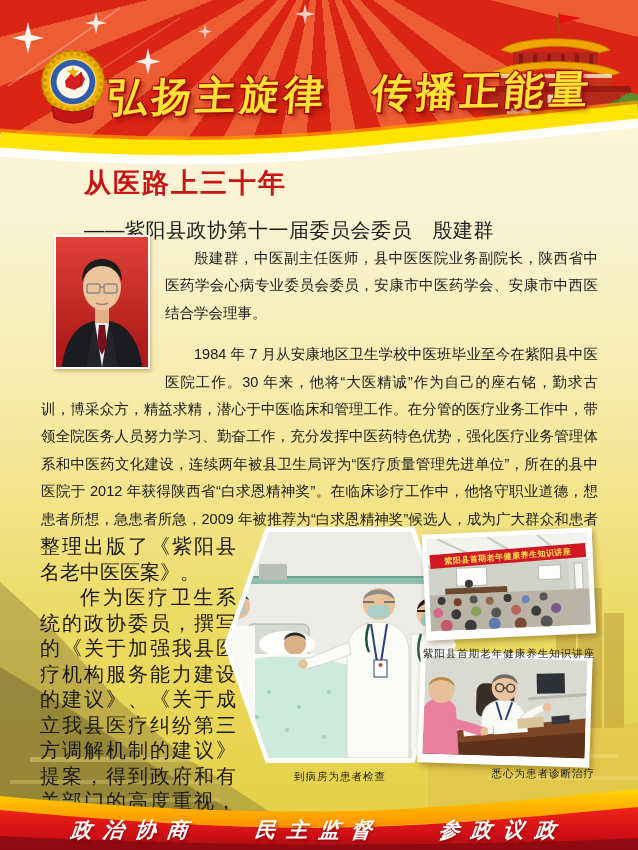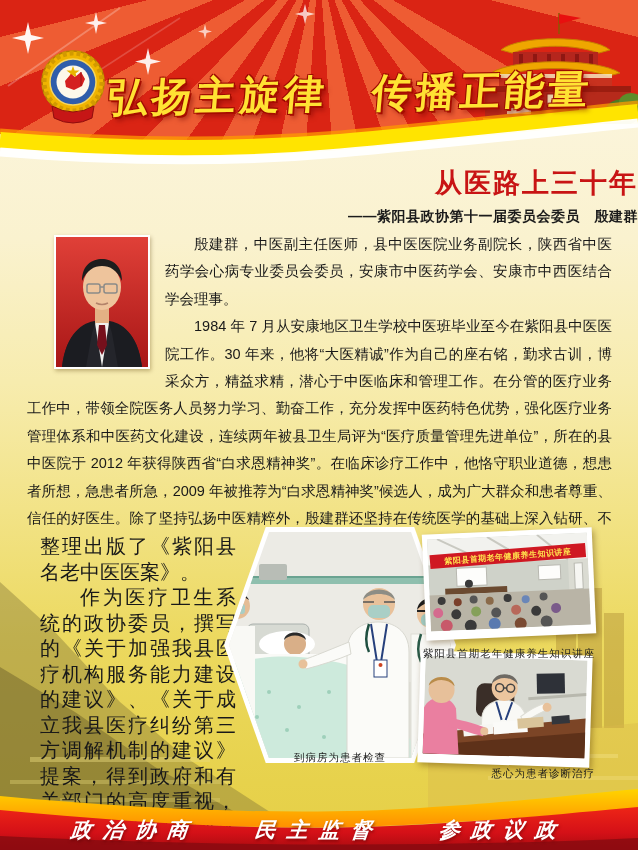--- a/index.html
+++ b/index.html
@@ -16,44 +16,44 @@
   .emblem{position:absolute;top:48px;left:40px;z-index:4;}
   .slogan{position:absolute;top:66px;left:108px;width:480px;z-index:4;
     font-size:40px;font-weight:900;letter-spacing:4px;color:#ffe233;
     font-family:"Liberation Serif","DejaVu Serif",serif;
     transform:skewX(-6deg) rotate(-1deg);white-space:nowrap;
     text-shadow:2px 2px 0 #a60d00,-1px -1px 0 #9c0b00,1px -1px 0 #9c0b00,-1px 1px 0 #9c0b00,4px 4px 5px rgba(110,0,0,.55);}
   
   .scene-left{position:absolute;left:0;bottom:38px;z-index:0;}
   .scene-right{position:absolute;right:0;bottom:42px;z-index:0;}
   
-  .title-block{position:absolute;top:165px;left:0;width:638px;text-align:right;z-index:5;padding-left:84px;box-sizing:border-box;}
+  .title-block{position:absolute;top:165px;left:0;width:638px;text-align:left;z-index:5;padding-left:84px;box-sizing:border-box;}
   .main-title{margin:0;font-size:27px;font-weight:900;letter-spacing:2px;color:#c81414;}
-  .sub-title{margin:7px 0 0 0;font-size:14px;font-weight:700;color:#1b1b1b;letter-spacing:.5px;}
+  .sub-title{margin:16px 0 0 0;font-size:20px;font-weight:400;color:#1b1b1b;letter-spacing:.5px;}
   
   .article-upper{position:absolute;top:231px;left:27px;width:585px;height:301px;overflow:hidden;z-index:5;
     font-size:14.5px;line-height:27.4px;color:#191919;text-align:justify;}
-  .article-upper p{margin:0;text-indent:2em;}
+  .article-upper p{margin:14px;text-indent:2em;}
   .portrait{float:left;width:92px;height:130px;margin:4px 15px 12px 27px;border:2px solid #fff;
     box-shadow:1px 2px 4px rgba(90,60,0,.35);}
   .article-col{position:absolute;top:534px;left:40px;width:196px;z-index:5;
     font-size:20px;line-height:25.5px;color:#191919;text-align:justify;}
   .article-col p{margin:0;}
   .article-col p.indent{text-indent:2em;}
   
   .photo{position:absolute;z-index:6;background:#fff;box-shadow:2px 3px 6px rgba(80,50,0,.4);}
   .photo-hex{left:224px;top:527px;width:232px;height:236px;box-shadow:none;
     clip-path:polygon(18% 0%,82% 0%,100% 50%,82% 100%,18% 100%,0% 50%);
     filter:drop-shadow(2px 3px 4px rgba(80,50,0,.4));}
   .photo-hex .inner{position:absolute;left:5px;top:5px;width:222px;height:226px;
     clip-path:polygon(18% 0%,82% 0%,100% 50%,82% 100%,18% 100%,0% 50%);}
   .photo-lecture{left:424px;top:531px;padding:5px;transform:rotate(-2.5deg);}
   .photo-clinic{left:419px;top:653px;padding:5px;transform:rotate(1.8deg);}
   .caption{position:absolute;z-index:7;font-size:10.5px;color:#1c1c1c;text-align:center;letter-spacing:1px;}
-  .cap-ward{left:224px;top:751px;width:232px;}
+  .cap-ward{left:224px;top:770px;width:232px;}
   .cap-lecture{left:420px;top:647px;width:178px;}
   .cap-clinic{left:415px;top:767px;width:180px;text-align:right;}
   
   .footer{position:absolute;left:0;bottom:0;width:638px;height:64px;z-index:8;}
   .footer svg{position:absolute;left:0;top:0;}
   .footer-slogans{position:absolute;left:0;bottom:6px;width:638px;display:flex;justify-content:center;gap:56px;z-index:9;}
   .footer-slogans span{font-size:21px;font-weight:900;color:#ffffff;letter-spacing:11px;
     font-family:"Liberation Serif","DejaVu Serif",serif;font-style:italic;transform:skewX(-6deg);
     text-shadow:1px 2px 3px rgba(90,0,0,.55);white-space:nowrap;}
 </style>

